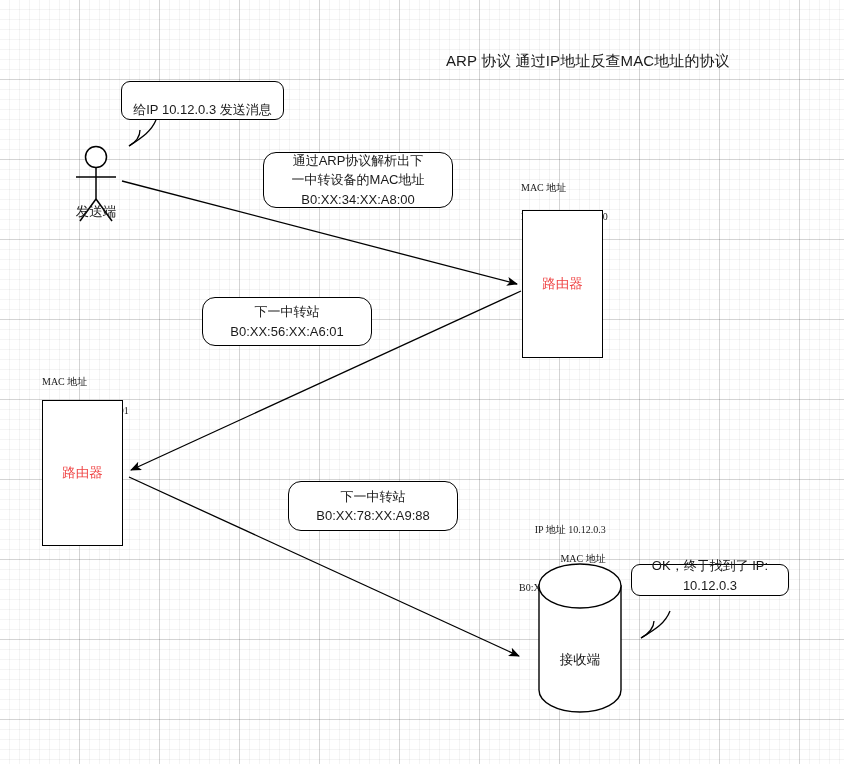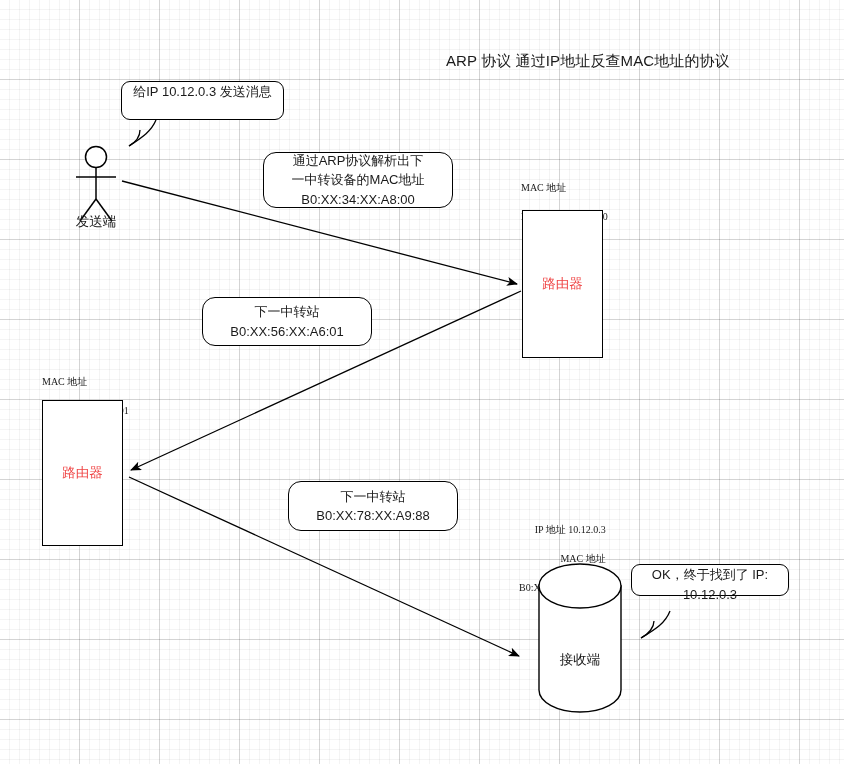--- a/index.html
+++ b/index.html
@@ -81,21 +81,21 @@
     text-align: center;
     white-space: pre-line;
   }
   .bubble {
     position: absolute;
     box-sizing: border-box;
     border: 1.4px solid #000000;
     border-radius: 9px;
     background: #ffffff;
     display: flex;
-    align-items: flex-start;
+    align-items: flex-end;
     justify-content: center;
     font-size: 13px;
     color: #1a1a1a;
     line-height: 1.5;
     text-align: center;
     white-space: pre-line;
     z-index: 3;
   }
   .bubble-tail {
     position: absolute;
@@ -144,21 +144,21 @@
   </svg>
 
   <div class="stick" style="left:58px; top:145px; width:82px; height:95px;">
     <svg width="82" height="95" viewBox="0 0 82 95" xmlns="http://www.w3.org/2000/svg">
       <circle cx="38" cy="12" r="10.5" fill="#ffffff" stroke="#000000" stroke-width="1.5"></circle>
       <line x1="38" y1="23" x2="38" y2="54" stroke="#000000" stroke-width="1.5"></line>
       <line x1="18" y1="32" x2="58" y2="32" stroke="#000000" stroke-width="1.5"></line>
       <line x1="38" y1="54" x2="22" y2="76" stroke="#000000" stroke-width="1.5"></line>
       <line x1="38" y1="54" x2="54" y2="76" stroke="#000000" stroke-width="1.5"></line>
     </svg>
-    <div class="stick-label" style="top:68px; left:-3px;">发送端</div>
+    <div class="stick-label" style="top:58px; left:-3px;">发送端</div>
   </div>
 
   <div class="bubble" style="left:121px; top:81px; width:163px; height:39px;">
     <span>给IP 10.12.0.3 发送消息</span>
   </div>
   <svg class="bubble-tail" style="left:118px; top:118px; width:60px; height:32px;" viewBox="0 0 60 32" xmlns="http://www.w3.org/2000/svg">
     <path d="M38,2 C33,14 23,20 11,28" fill="none" stroke="#000000" stroke-width="1.3"></path>
     <path d="M11,28 C18,24 22,18 22,12" fill="none" stroke="#000000" stroke-width="1.3"></path>
     <path d="M3,2 L3,8" fill="none" stroke="#000000" stroke-width="1.3" opacity="0"></path>
   </svg>

